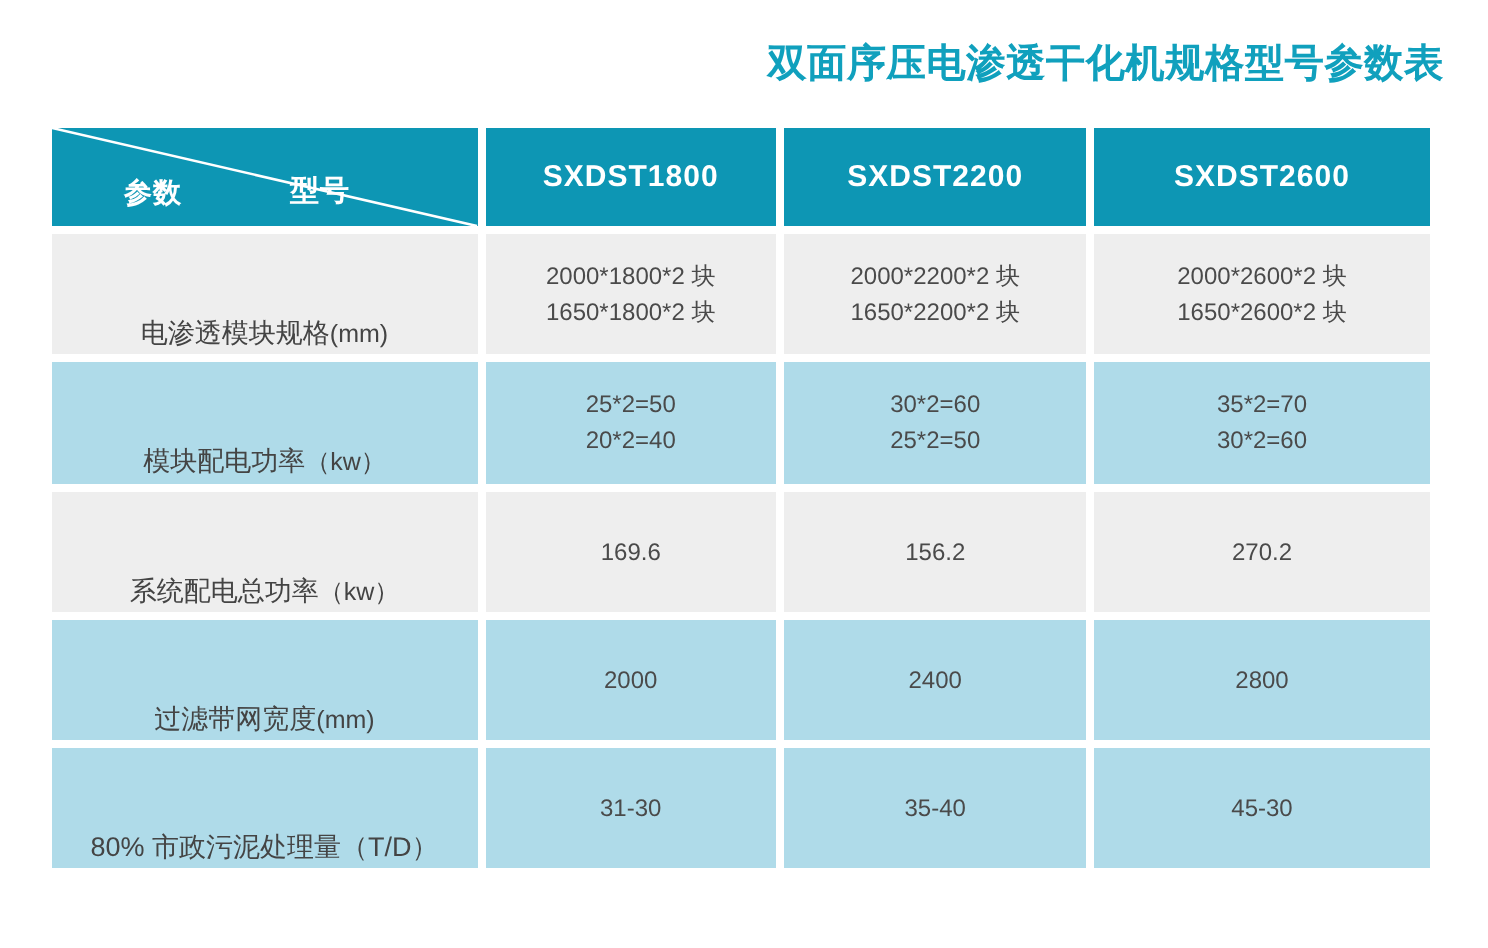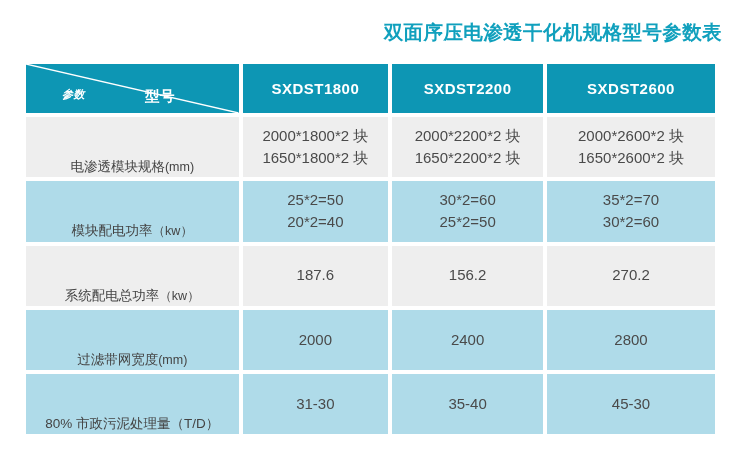--- a/index.html
+++ b/index.html
@@ -82,25 +82,24 @@
     position: absolute;
     inset: 0;
     width: 100%;
     height: 100%;
     display: block;
   }
   .hdr-split .lbl-param {
     position: absolute;
     left: 36px;
     top: 25px;
-    font-size: 11px;
+    font-size: 14px;
     font-weight: bold;
     color: #ffffff;
     line-height: 1;
-    font-style: italic;
   }
   .hdr-split .lbl-model {
     position: absolute;
     left: 119px;
     top: 25px;
     font-size: 14.5px;
     font-weight: bold;
     color: #ffffff;
     line-height: 1;
   }
@@ -121,21 +120,21 @@
     font-size: 13.5px;
     color: #444444;
     line-height: 1.5;
     padding: 0 6px;
     margin-top: 40px;
   }
   .param-label .unit {
     font-size: 12.5px;
   }
   .value {
-    font-size: 15px;
+    font-size: 12px;
     color: #4a4a4a;
     line-height: 1.5;
     white-space: nowrap;
   }
   .value .ln { display: block; }
   .value.small { font-size: 13px; letter-spacing: -0.1px; }
 </style>
 </head>
 <body>
 
@@ -222,21 +221,21 @@
       </tr>
 
       <tr class="row-grey">
         <td class="cell">
           <div class="param-label">
             <span>系统配电总功率</span><span class="unit">（kw）</span>
           </div>
         </td>
         <td class="cell">
           <div class="value">
-            <span class="ln">187.6</span>
+            <span class="ln">169.6</span>
           </div>
         </td>
         <td class="cell">
           <div class="value">
             <span class="ln">156.2</span>
           </div>
         </td>
         <td class="cell">
           <div class="value">
             <span class="ln">270.2</span>

